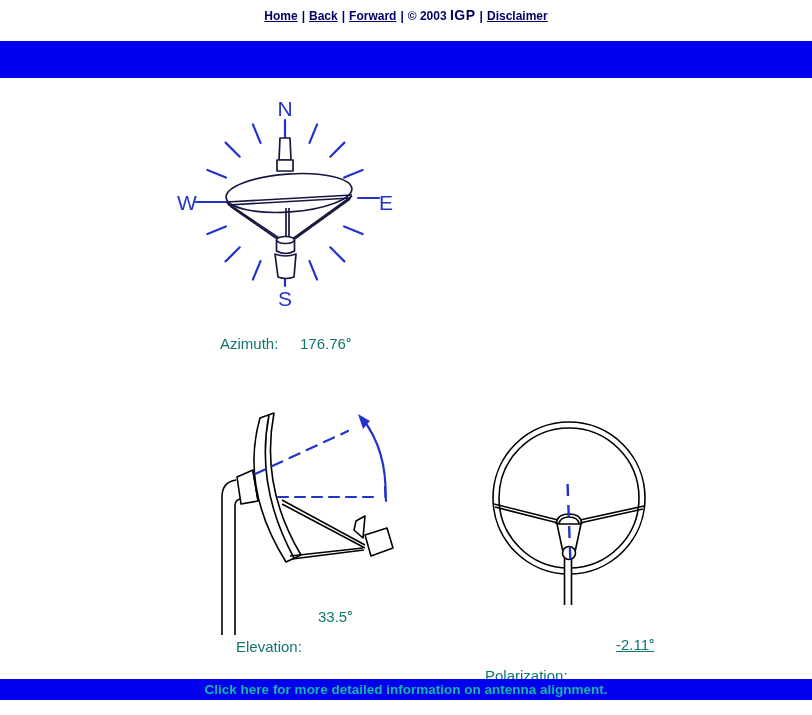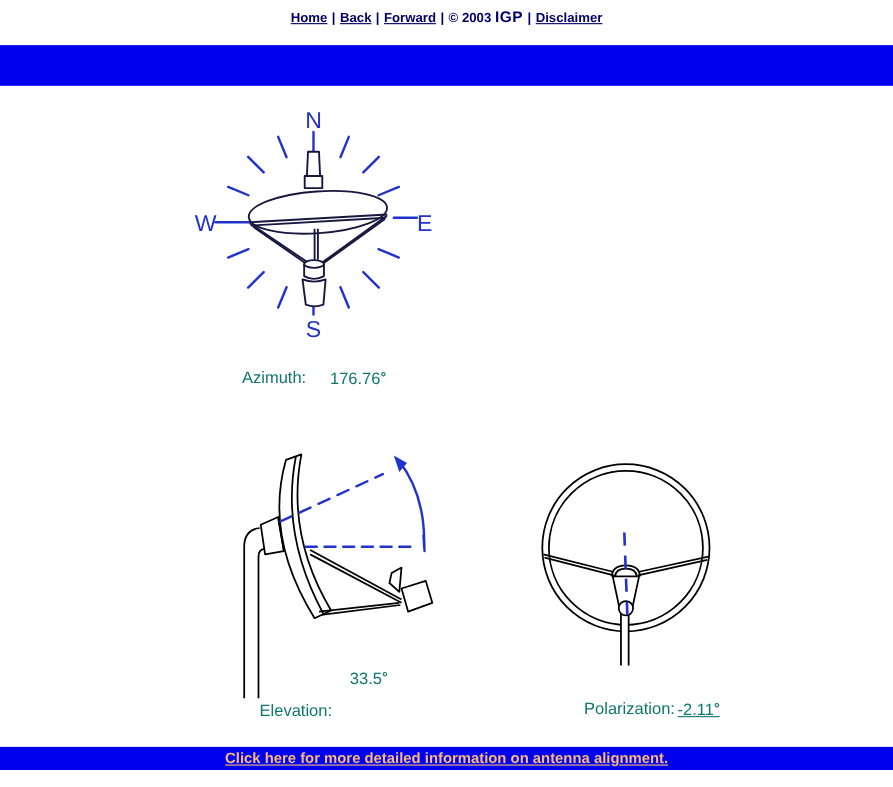--- a/index.html
+++ b/index.html
@@ -9,21 +9,21 @@
   .topnav{position:absolute;top:7px;left:0;width:100%;text-align:center;
           font-size:12px;font-weight:bold;color:#000066;}
   .topnav a{color:#000066;text-decoration:underline;cursor:pointer;}
   .topnav .sep{margin:0 4px;}
   .topnav .logo{font-size:14px;font-weight:800;letter-spacing:.5px;}
   
   .bluebar{position:absolute;left:0;width:100%;background:#0000EE;color:#ffffff;
            text-align:center;font-weight:bold;}
   .hdr{top:41px;height:37px;font-size:14px;line-height:18px;padding-top:1px;box-sizing:border-box;}
   .ftr{top:679px;height:21px;font-size:13.5px;line-height:21px;}
-  .ftr a{color:#fdba74;text-decoration:underline;cursor:pointer;}
+  .ftr a{color:#14b8a6;cursor:pointer;}
   
   .rd{position:absolute;font-size:15px;color:#0f766e;white-space:nowrap;}
   .deg{font-weight:bold;font-size:13px;vertical-align:2px;}
   svg{position:absolute;}
   .blue{stroke:#2233CC;}
   text{font-family:"Liberation Sans","DejaVu Sans",sans-serif;}
 </style>
 </head>
 <body>
 
@@ -125,20 +125,20 @@
     </g>
     <line class="blue" x1="84" y1="71" x2="84" y2="148" stroke-width="2.4" stroke-dasharray="12 9" transform="rotate(-2.11 84 110)"></line>
   </svg>
 
   <div class="rd" style="left:220px;top:335px;">Azimuth:</div>
   <div class="rd" style="left:300px;top:335px;"><span>176.76</span><span class="deg">°</span></div>
 
   <div class="rd" style="left:224px;top:638px;margin-left:12px;">Elevation:</div>
   <div class="rd" style="left:318px;top:608px;"><span>33.5</span><span class="deg">°</span></div>
 
-  <div class="rd" style="left:485px;top:636px;margin-left:46px;">Polarization:</div>
+  <div class="rd" style="left:485px;top:667px;">Polarization:</div>
   <div class="rd" style="left:616px;top:636px;text-decoration:underline;"><span>-2.11</span><span class="deg">°</span></div>
 
   <div class="bluebar ftr">
     <a>Click here for more detailed information on antenna alignment.</a>
   </div>
 
 </div>
 
 </body></html>

